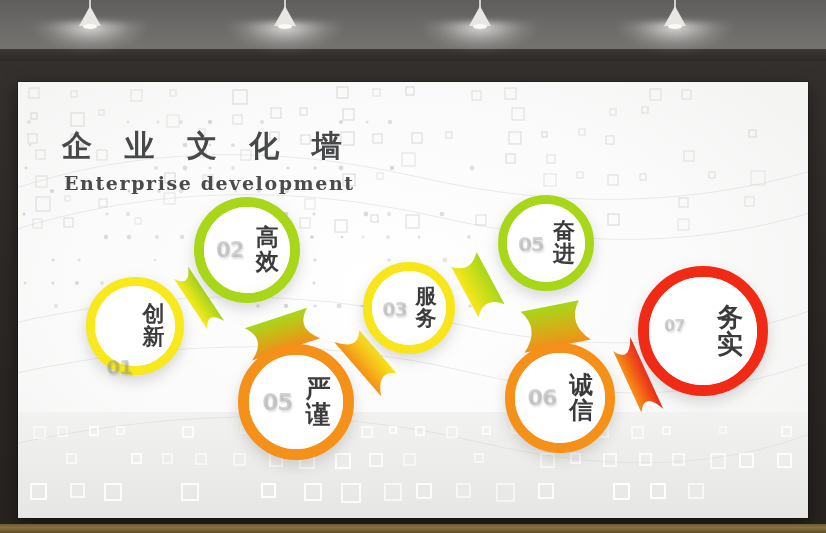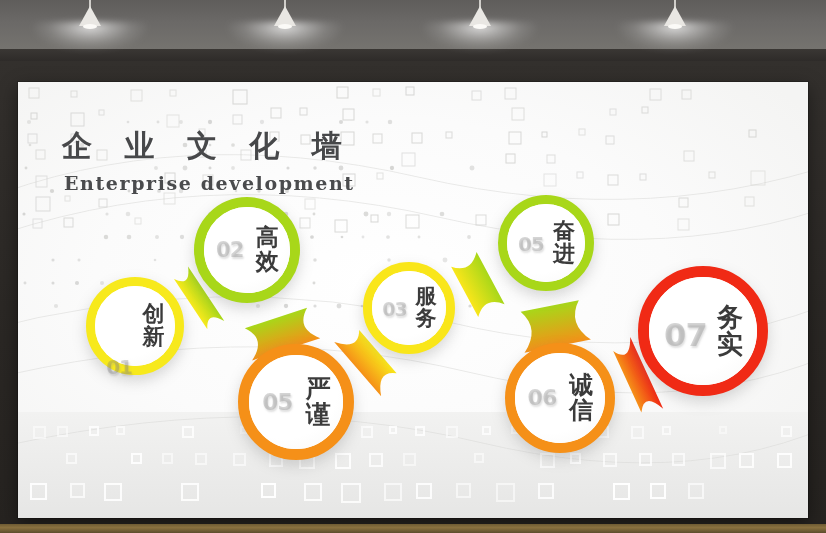--- a/index.html
+++ b/index.html
@@ -464,21 +464,21 @@
           <div class="num" style="font-size: 20px;">05</div>
           <div class="label" style="font-size: 22px;"><span>奋</span><span>进</span></div>
         </div>
         <div class="node" style="left: 487px; top: 261px; width: 110px; height: 110px; border: 10px solid rgb(245, 144, 24); box-shadow: rgba(130, 130, 128, 0.3) 0px 6px 14px;">
           <div class="inner"></div>
           <div class="num" style="font-size: 22px; text-align: center;">06</div>
           <div class="label" style="font-size: 24px;"><span>诚</span><span>信</span></div>
         </div>
         <div class="node" style="left: 620px; top: 184px; width: 130px; height: 130px; border: 11px solid rgb(240, 42, 21); box-shadow: rgba(130, 130, 128, 0.3) 0px 6px 14px;">
           <div class="inner"></div>
-          <div class="num" style="font-size: 32px;">07</div>
+          <div class="num" style="font-size: 16px;">07</div>
           <div class="label" style="font-size: 26px;"><span>务</span><span>实</span></div>
         </div>
       </div>
 
   </div>
 
   <div class="floor-strip"></div>
 </div>
 
 </body></html>

